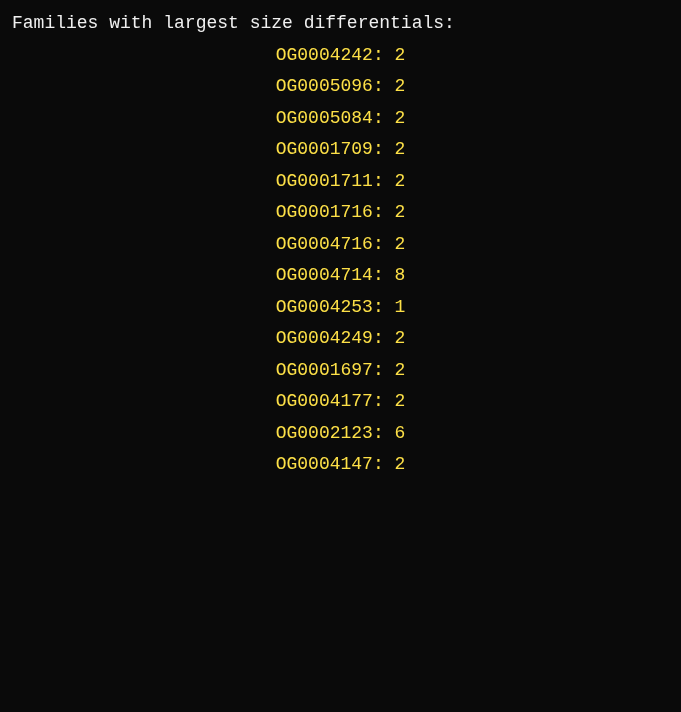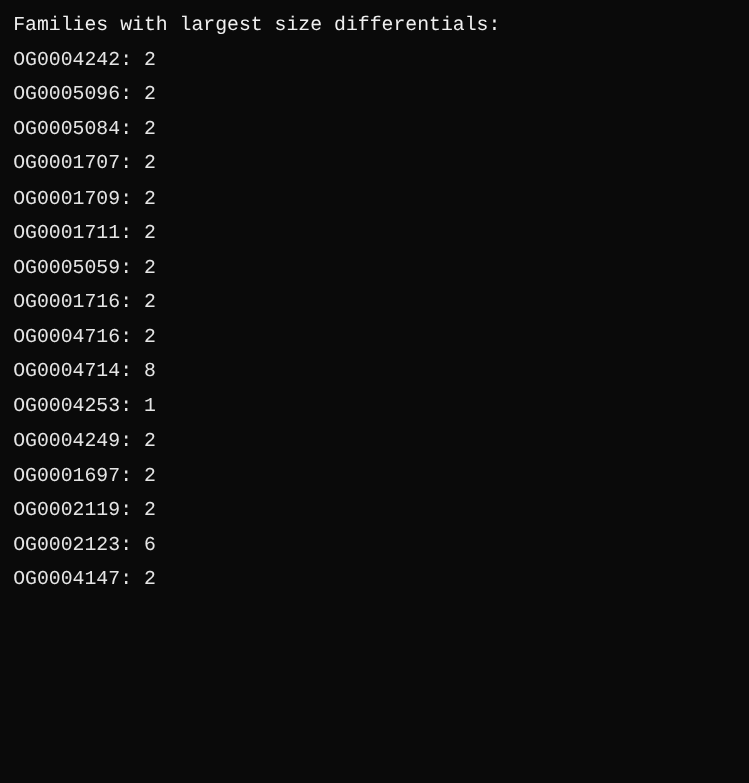--- a/index.html
+++ b/index.html
@@ -26,39 +26,38 @@
     .line {
       display: block;
       white-space: pre;
     }
 
     .header-line {
       color: #f0f0f0;
     }
 
     .data-line {
-      color: #e5e5e5;
+      color: #fde047;
+      text-align: center;
     }
   </style>
 </head>
 <body>
 
 <div class="terminal-output">
   <span class="line header-line">Families with largest size differentials:</span>
   <div id="entries-container">
       <span class="line data-line">OG0004242: 2</span>
       <span class="line data-line">OG0005096: 2</span>
       <span class="line data-line">OG0005084: 2</span>
-      <span class="line data-line">OG0001707: 2</span>
       <span class="line data-line">OG0001709: 2</span>
       <span class="line data-line">OG0001711: 2</span>
-      <span class="line data-line">OG0005059: 2</span>
       <span class="line data-line">OG0001716: 2</span>
       <span class="line data-line">OG0004716: 2</span>
       <span class="line data-line">OG0004714: 8</span>
       <span class="line data-line">OG0004253: 1</span>
       <span class="line data-line">OG0004249: 2</span>
       <span class="line data-line">OG0001697: 2</span>
-      <span class="line data-line">OG0002119: 2</span>
+      <span class="line data-line">OG0004177: 2</span>
       <span class="line data-line">OG0002123: 6</span>
       <span class="line data-line">OG0004147: 2</span>
     </div>
 </div>
 
 </body></html>

